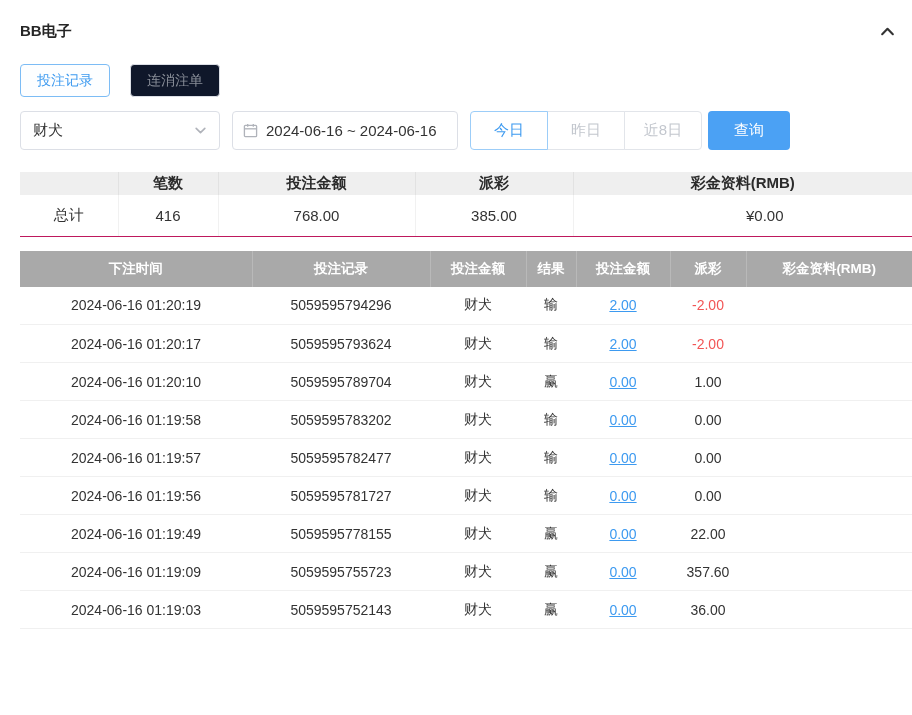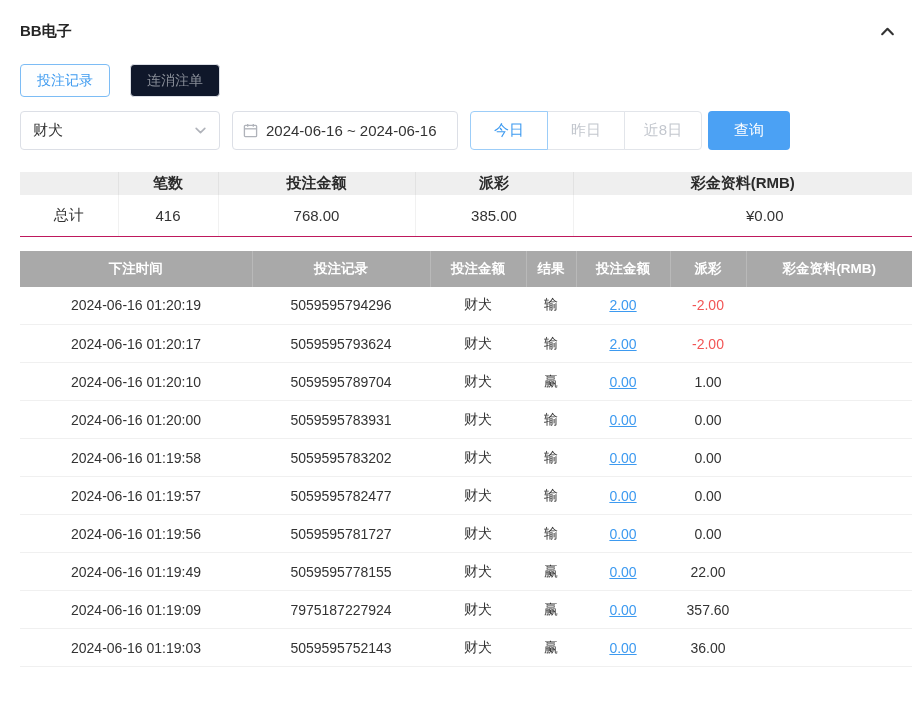--- a/index.html
+++ b/index.html
@@ -202,29 +202,20 @@
   <tr>
     <td>2024-06-16 01:20:10</td>
     <td>5059595789704</td>
     <td>财犬</td>
     <td>赢</td>
     <td><a class="bet-link">0.00</a></td>
     <td class="payout">1.00</td>
     <td></td>
   </tr>
 
-  <tr>
-    <td>2024-06-16 01:20:00</td>
-    <td>5059595783931</td>
-    <td>财犬</td>
-    <td>输</td>
-    <td><a class="bet-link">0.00</a></td>
-    <td class="payout">0.00</td>
-    <td></td>
-  </tr>
 
   <tr>
     <td>2024-06-16 01:19:58</td>
     <td>5059595783202</td>
     <td>财犬</td>
     <td>输</td>
     <td><a class="bet-link">0.00</a></td>
     <td class="payout">0.00</td>
     <td></td>
   </tr>
@@ -255,21 +246,21 @@
     <td>财犬</td>
     <td>赢</td>
     <td><a class="bet-link">0.00</a></td>
     <td class="payout">22.00</td>
     <td></td>
   </tr>
 
 
   <tr>
     <td>2024-06-16 01:19:09</td>
-    <td>7975187227924</td>
+    <td>5059595755723</td>
     <td>财犬</td>
     <td>赢</td>
     <td><a class="bet-link">0.00</a></td>
     <td class="payout">357.60</td>
     <td></td>
   </tr>
 
   <tr>
     <td>2024-06-16 01:19:03</td>
     <td>5059595752143</td>

